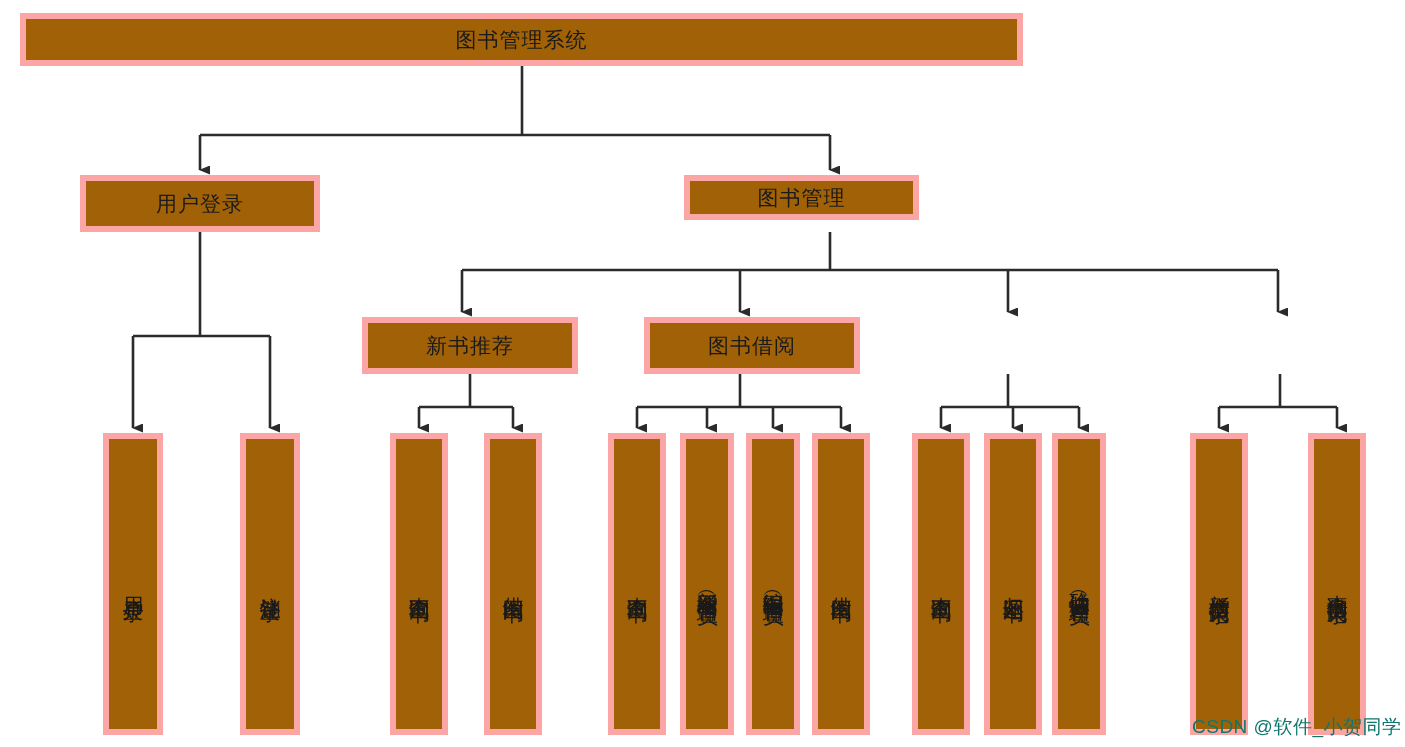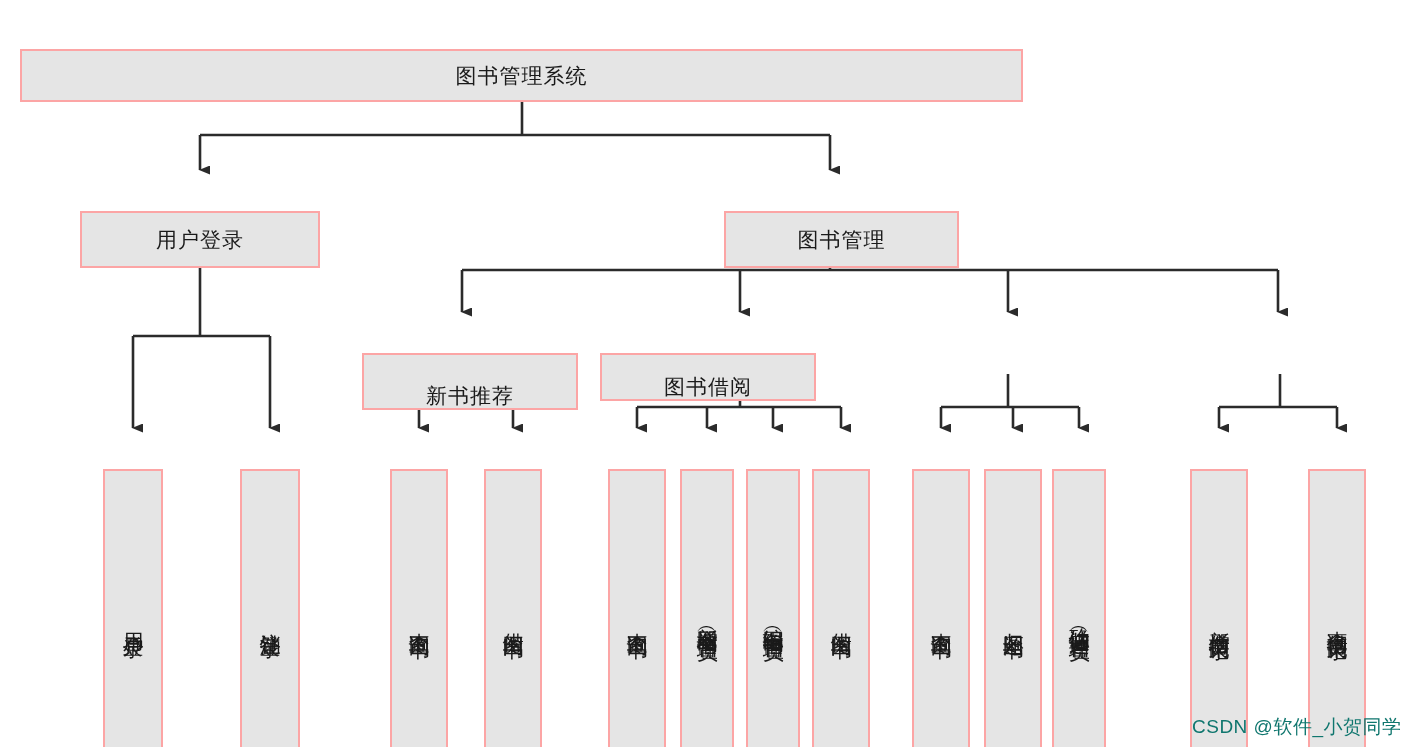--- a/index.html
+++ b/index.html
@@ -13,27 +13,26 @@
   #canvas {
     position: relative;
     width: 1405px;
     height: 747px;
     background: #ffffff;
     overflow: hidden;
   }
   .node {
     position: absolute;
     box-sizing: border-box;
-    border: 2px solid #fca5a5;
-    background: #e5e5e5;
+    border: 6px solid #fca5a5;
+    background: #a16207;
     display: flex;
     align-items: center;
     justify-content: center;
     color: #1a1a1a;
-    margin-top: 36px;
   }
   .node.horiz {
     font-size: 21px;
     letter-spacing: 1px;
     line-height: 1.2;
   }
   .node.vert {
     writing-mode: vertical-rl;
     text-orientation: upright;
     font-size: 21px;
@@ -122,28 +121,28 @@
     </g>
   </svg>
 
   <div class="node horiz" style="left:20px; top:13px; width:1003px; height:53px;">
     <span>图书管理系统</span>
   </div>
 
   <div class="node horiz" style="left:80px; top:175px; width:240px; height:57px;">
     <span>用户登录</span>
   </div>
-  <div class="node horiz" style="left:724px; top:175px; width:235px; height:57px;">
+  <div class="node horiz" style="left:684px; top:175px; width:235px; height:45px;">
     <span>图书管理</span>
   </div>
 
-  <div class="node horiz" style="left:362px; top:317px; width:216px; height:57px;align-items:flex-end;">
+  <div class="node horiz" style="left:362px; top:317px; width:216px; height:57px;">
     <span>新书推荐</span>
   </div>
-  <div class="node horiz" style="left:600px; top:317px; width:216px; height:48px;align-items:flex-end;">
+  <div class="node horiz" style="left:644px; top:317px; width:216px; height:57px;">
     <span>图书借阅</span>
   </div>
 
   <div class="node vert" style="left:103px; top:433px; width:60px; height:302px;">
     <span class="vlabel">用户登录</span>
   </div>
   <div class="node vert" style="left:240px; top:433px; width:60px; height:302px;">
     <span class="vlabel">注销登录</span>
   </div>
 

